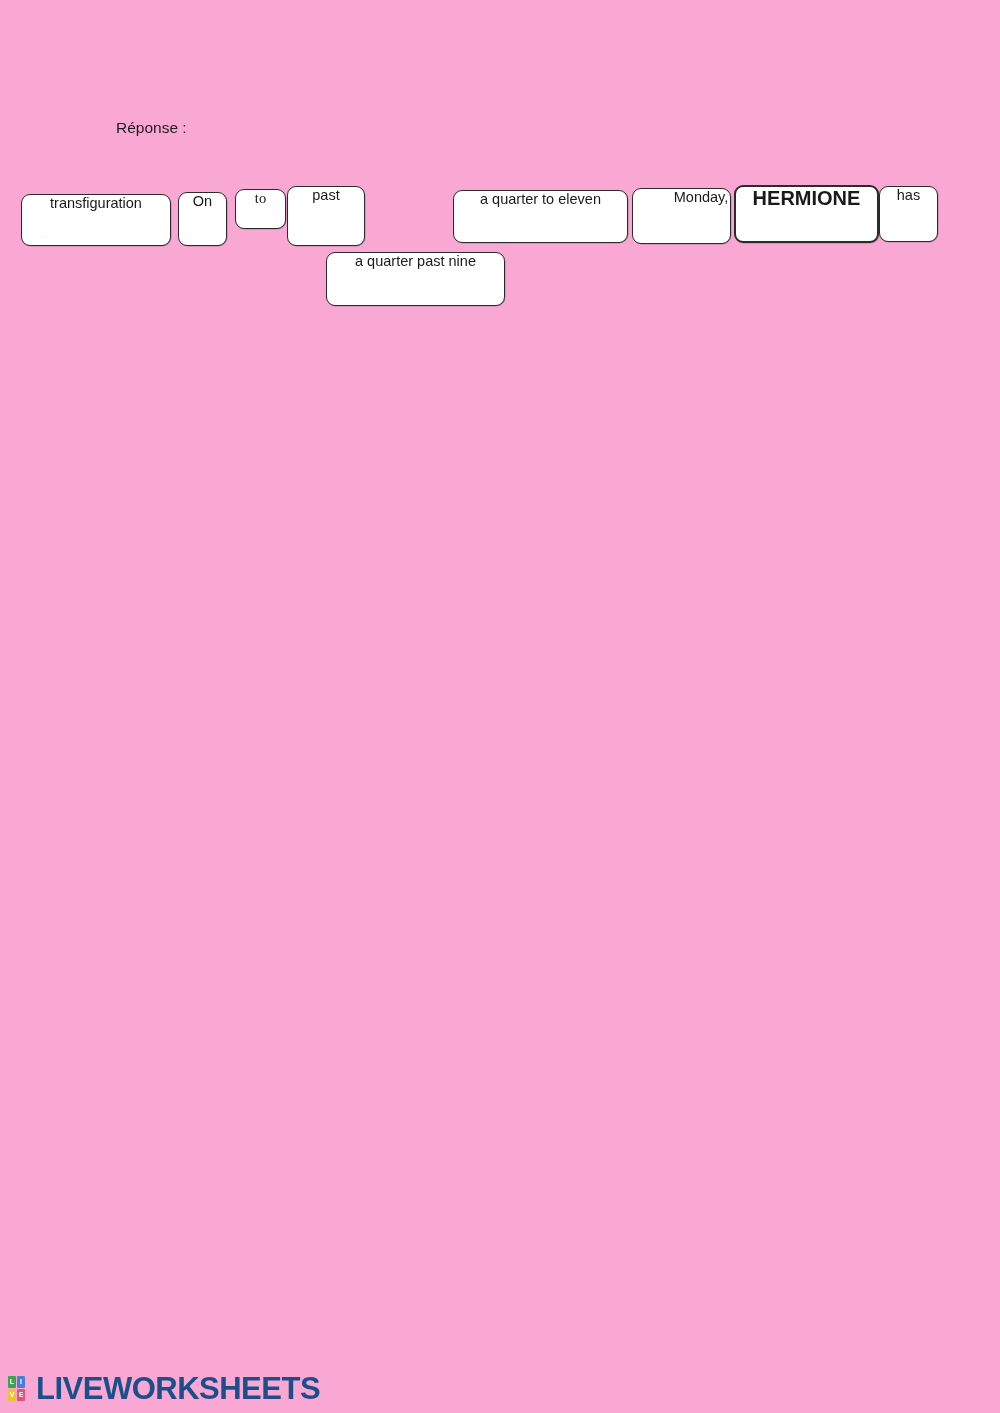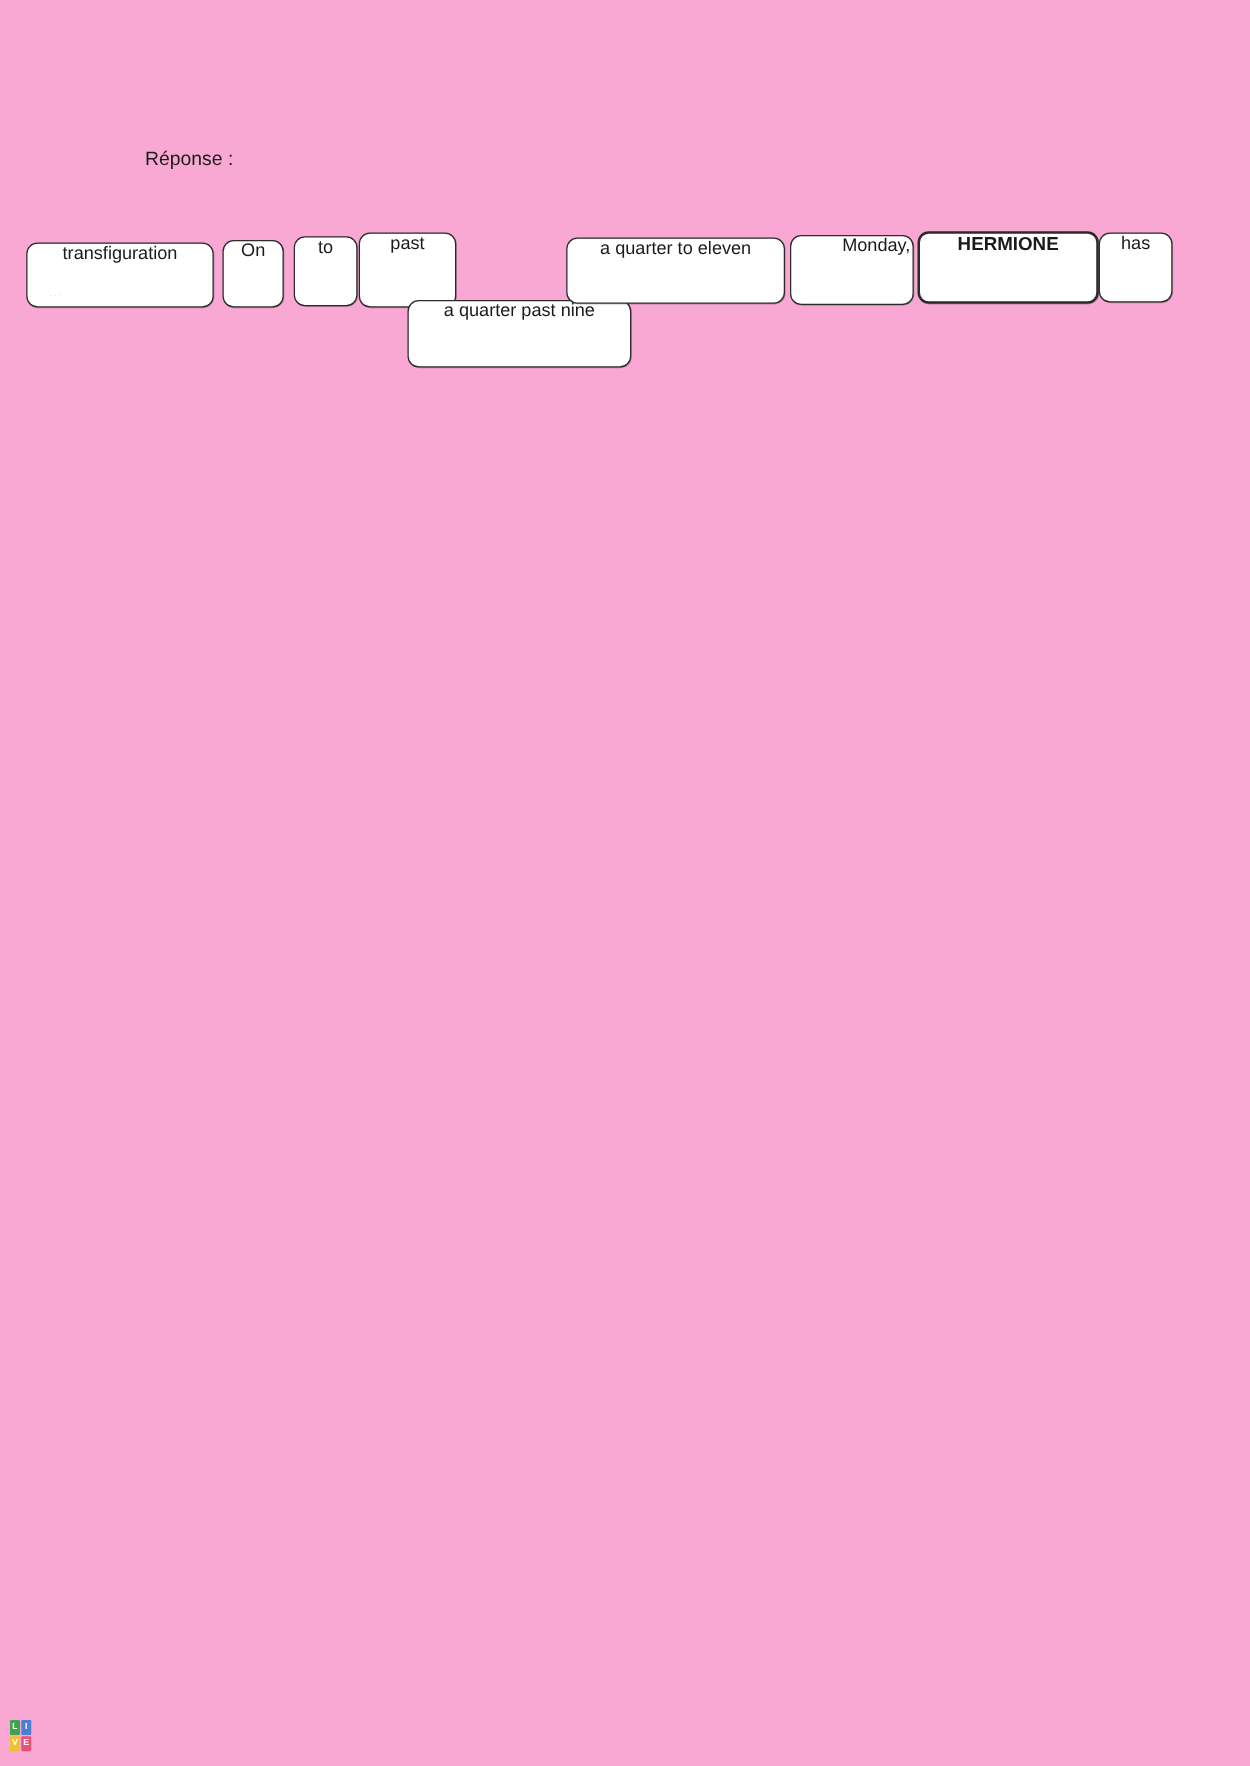--- a/index.html
+++ b/index.html
@@ -43,21 +43,21 @@
     font-size: 14.5px;
     line-height: 1.15;
     color: #1a1a1a;
     text-align: center;
     padding: 0 6px;
     white-space: nowrap;
     box-shadow: 0.5px 0.5px 0 rgba(0,0,0,0.25);
   }
   .word-tile.bold {
     font-weight: bold;
-    font-size: 15px;
+    font-size: 20px;
     border-width: 2.2px;
   }
   .word-tile .tile-text {
     display: block;
   }
   .word-tile .ghost-mark {
     position: absolute;
     left: 18px;
     bottom: 6px;
     font-size: 8px;
@@ -111,27 +111,27 @@
   <div id="prompt-label">Réponse :</div>
 
   <div id="tiles-layer">
       <div class="word-tile" style="left: 21px; top: 194px; width: 150px; height: 52px;">
         <span class="tile-text">transfiguration</span>
         <span class="ghost-mark">...</span>
       </div>
       <div class="word-tile" style="left: 178px; top: 192px; width: 49px; height: 54px;">
         <span class="tile-text">On</span>
       </div>
-      <div class="word-tile" style="left: 235px; top: 189px; width: 51px; height: 56px;">
+      <div class="word-tile" style="left: 235px; top: 189px; width: 51px; height: 40px; font-family: Liberation Serif, serif;">
         <span class="tile-text">to</span>
       </div>
       <div class="word-tile" style="left: 287px; top: 186px; width: 78px; height: 60px;">
         <span class="tile-text">past</span>
       </div>
-      <div class="word-tile" style="left: 326px; top: 240px; width: 179px; height: 54px;">
+      <div class="word-tile" style="left: 326px; top: 252px; width: 179px; height: 54px;">
         <span class="tile-text">a quarter past nine</span>
       </div>
       <div class="word-tile" style="left: 453px; top: 190px; width: 175px; height: 53px;">
         <span class="tile-text">a quarter to eleven</span>
       </div>
       <div class="word-tile" style="left: 632px; top: 188px; width: 99px; height: 56px; padding-left: 45px;">
         <span class="tile-text">Monday,</span>
       </div>
       <div class="word-tile bold" style="left: 734px; top: 185px; width: 145px; height: 58px;">
         <span class="tile-text">HERMIONE</span>
@@ -143,15 +143,16 @@
 
   <div id="footer-logo">
     <div id="logo-mark">
         <div class="cell" style="background: rgb(63, 163, 77);">L</div>
         <div class="cell" style="background: rgb(74, 127, 212);">I</div>
         <div class="cell empty" style="background: transparent;"></div>
         <div class="cell" style="background: rgb(242, 193, 46);">V</div>
         <div class="cell" style="background: rgb(232, 82, 122);">E</div>
         <div class="cell empty" style="background: transparent;"></div>
       </div>
+    <div id="logo-wordmark">LIVEWORKSHEETS</div>
   </div>
 
 </div>
 
 </body></html>

